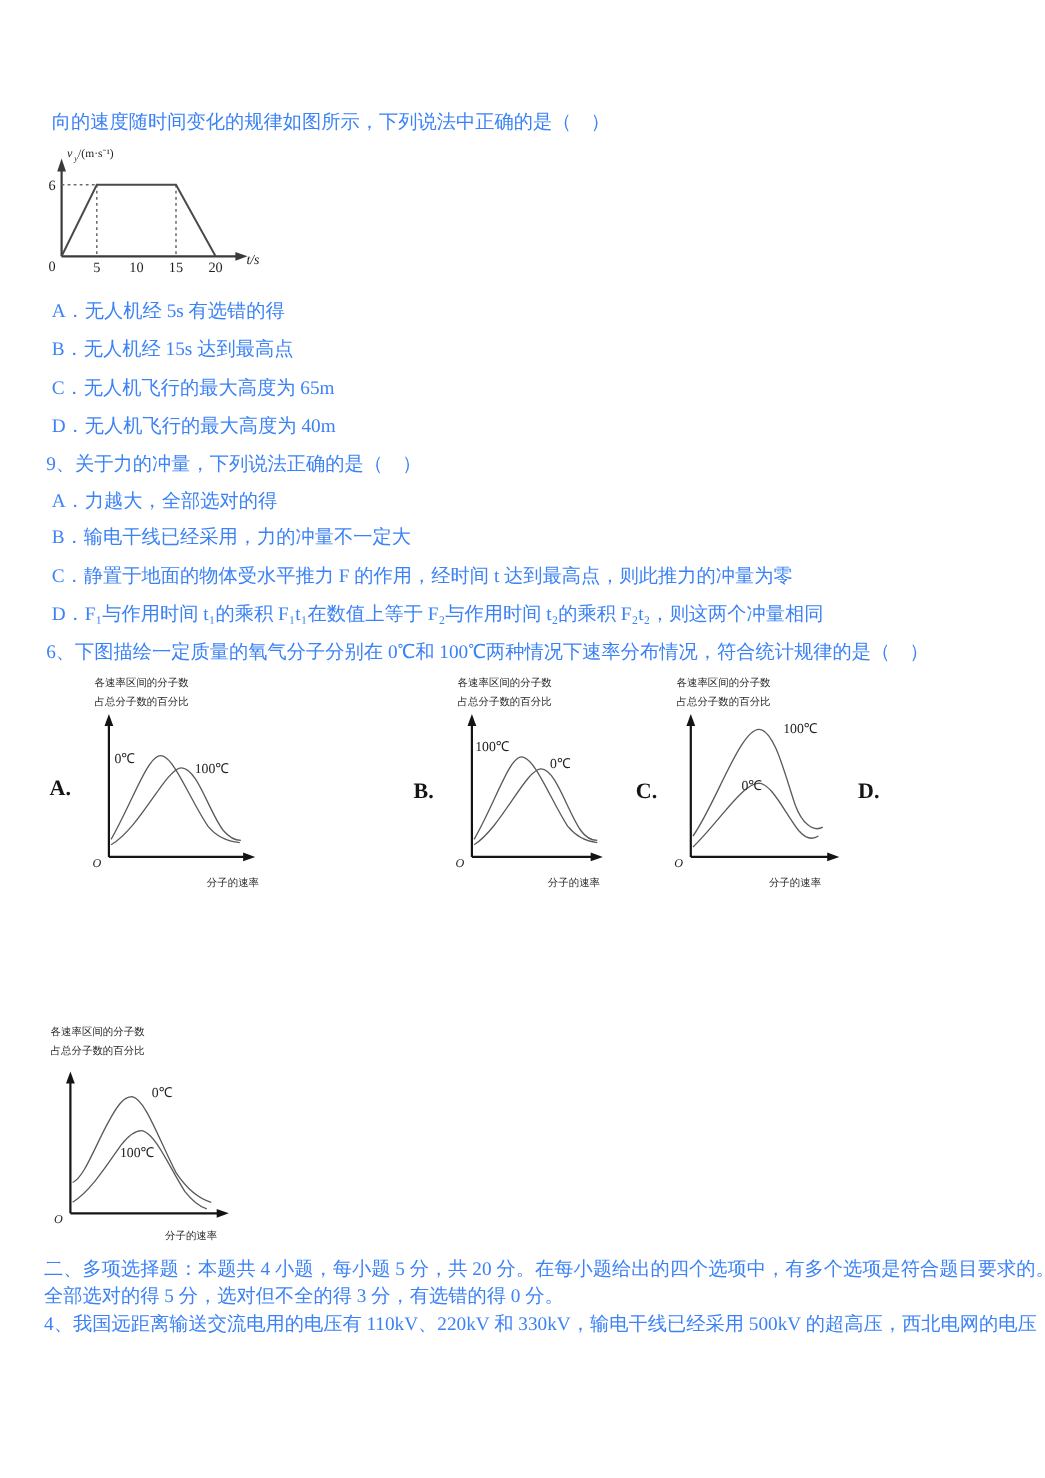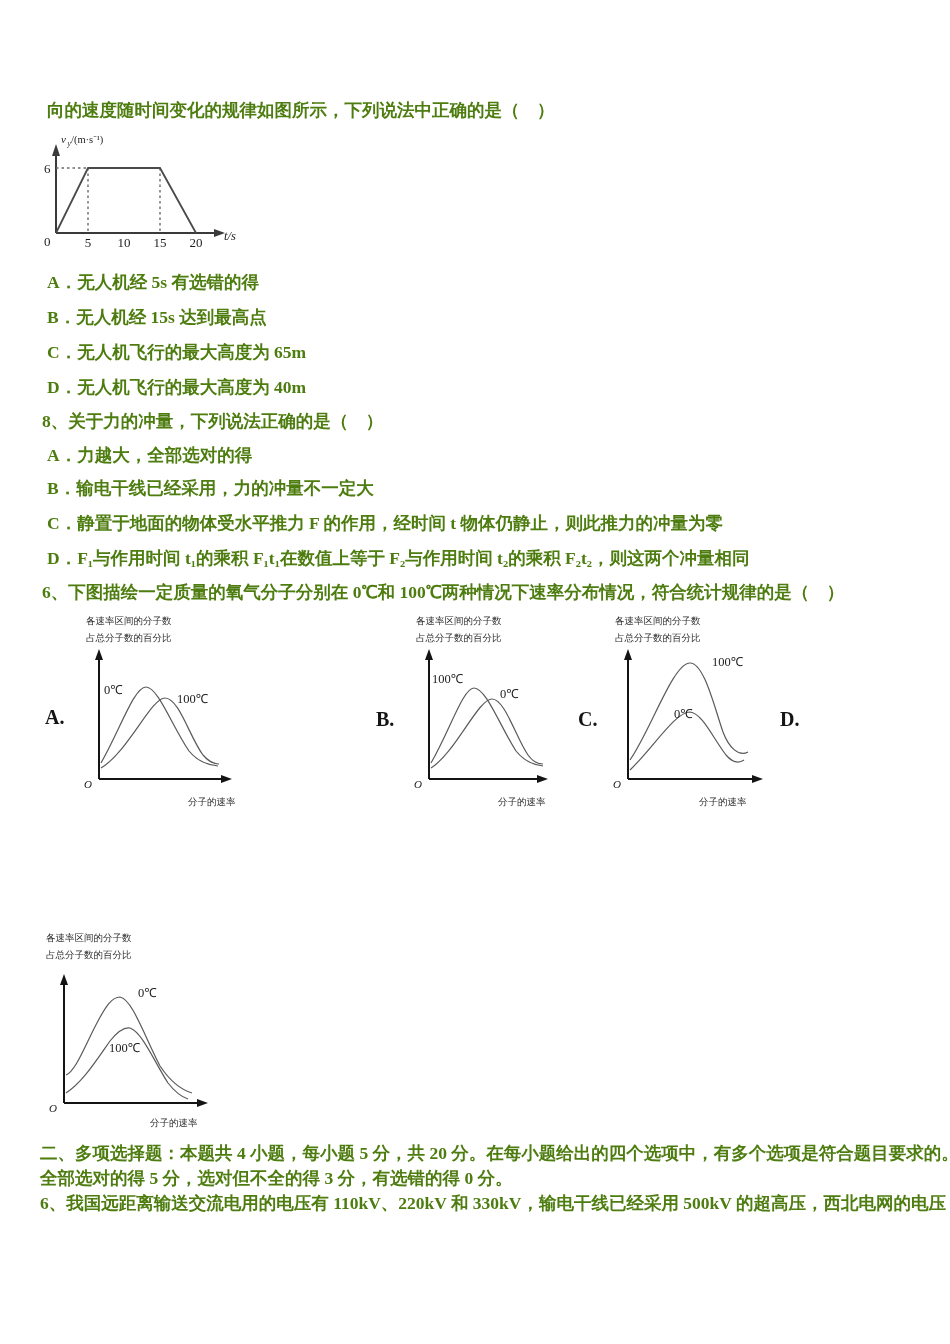--- a/index.html
+++ b/index.html
@@ -1,19 +1,19 @@
 <!DOCTYPE html>
 <html><head>
 <meta charset="utf-8">
 <style>
   html,body{margin:0;padding:0;background:#ffffff;}
   body{width:950px;height:1344px;position:relative;overflow:hidden;
        font-family:"Liberation Serif",serif;color:#111;}
-  .line{position:absolute;white-space:nowrap;font-weight:bold;
-        font-size:17.5px;line-height:22px;color:#4d7c0f;}
+  .line{position:absolute;white-space:nowrap;font-weight:normal;
+        font-size:17.5px;line-height:22px;color:#3b82f6;}
   .big-letter{position:absolute;white-space:nowrap;font-weight:bold;
         font-size:20px;color:#141414;}
   .graph{position:absolute;}
   svg text{font-family:"Liberation Serif",serif;fill:#1d1d1d;}
   .vt-axis{stroke:#3a3a3a;stroke-width:2;fill:none;}
   .vt-curve{stroke:#4a4a4a;stroke-width:1.8;fill:none;}
   .vt-dash{stroke:#6a6a6a;stroke-width:1.4;fill:none;stroke-dasharray:2.5 3;}
   .dist-axis{stroke:#141414;stroke-width:2;fill:none;}
   .dist-curve{stroke:#5a5a5a;stroke-width:1.2;fill:none;}
   .arrow{fill:#141414;stroke:none;}
@@ -52,24 +52,24 @@
   <text class="tick-lab" x="120" y="117" text-anchor="middle">15</text>
   <text class="tick-lab" x="156" y="117" text-anchor="middle">20</text>
   <text x="184" y="110" font-size="12.5" font-style="italic">t/s</text>
 </svg>
 
 <div class="line" style="left:47px;top:271px">A．无人机经 5s 有选错的得</div>
 <div class="line" style="left:47px;top:306px">B．无人机经 15s 达到最高点</div>
 <div class="line" style="left:47px;top:341px">C．无人机飞行的最大高度为 65m</div>
 <div class="line" style="left:47px;top:376px">D．无人机飞行的最大高度为 40m</div>
 
-<div class="line" style="left:42px;top:410px">8、关于力的冲量，下列说法正确的是（　）</div>
+<div class="line" style="left:42px;top:410px">9、关于力的冲量，下列说法正确的是（　）</div>
 <div class="line" style="left:47px;top:444px">A．力越大，全部选对的得</div>
 <div class="line" style="left:47px;top:477px">B．输电干线已经采用，力的冲量不一定大</div>
-<div class="line" style="left:47px;top:512px">C．静置于地面的物体受水平推力 F 的作用，经时间 t 物体仍静止，则此推力的冲量为零</div>
+<div class="line" style="left:47px;top:512px">C．静置于地面的物体受水平推力 F 的作用，经时间 t 达到最高点，则此推力的冲量为零</div>
 <div class="line" style="left:47px;top:547px">D．F₁与作用时间 t₁的乘积 F₁t₁在数值上等于 F₂与作用时间 t₂的乘积 F₂t₂，则这两个冲量相同</div>
 
 <div class="line" style="left:42px;top:581px">6、下图描绘一定质量的氧气分子分别在 0℃和 100℃两种情况下速率分布情况，符合统计规律的是（　）</div>
 
 <div class="big-letter" style="left:45px;top:706px">A.</div>
 <div class="big-letter" style="left:376px;top:708px">B.</div>
 <div class="big-letter" style="left:578px;top:708px">C.</div>
 <div class="big-letter" style="left:780px;top:708px">D.</div>
 
 <svg class="graph" style="left:40px;top:608px" width="210" height="205">
@@ -128,13 +128,13 @@
   <path class="dist-curve" d="M36,168 C52,158 66,136 80,116 C88,106 94,102 100,103 C112,107 124,136 138,158 C145,167 152,172 158,174"></path>
   <text class="curve-lab" x="108" y="72">0℃</text>
   <text class="curve-lab" x="79" y="127">100℃</text>
   <text class="origin-lab" x="19" y="187">O</text>
   <text class="small-lab" x="120" y="201">分子的速率</text>
 </svg>
 
 <div class="line" style="left:40px;top:1142px">二、多项选择题：本题共 4 小题，每小题 5 分，共 20 分。在每小题给出的四个选项中，有多个选项是符合题目要求的。</div>
 <div class="line" style="left:40px;top:1167px">全部选对的得 5 分，选对但不全的得 3 分，有选错的得 0 分。</div>
 
-<div class="line" style="left:40px;top:1192px">6、我国远距离输送交流电用的电压有 110kV、220kV 和 330kV，输电干线已经采用 500kV 的超高压，西北电网的电压</div>
+<div class="line" style="left:40px;top:1192px">4、我国远距离输送交流电用的电压有 110kV、220kV 和 330kV，输电干线已经采用 500kV 的超高压，西北电网的电压</div>
 
 </body></html>

